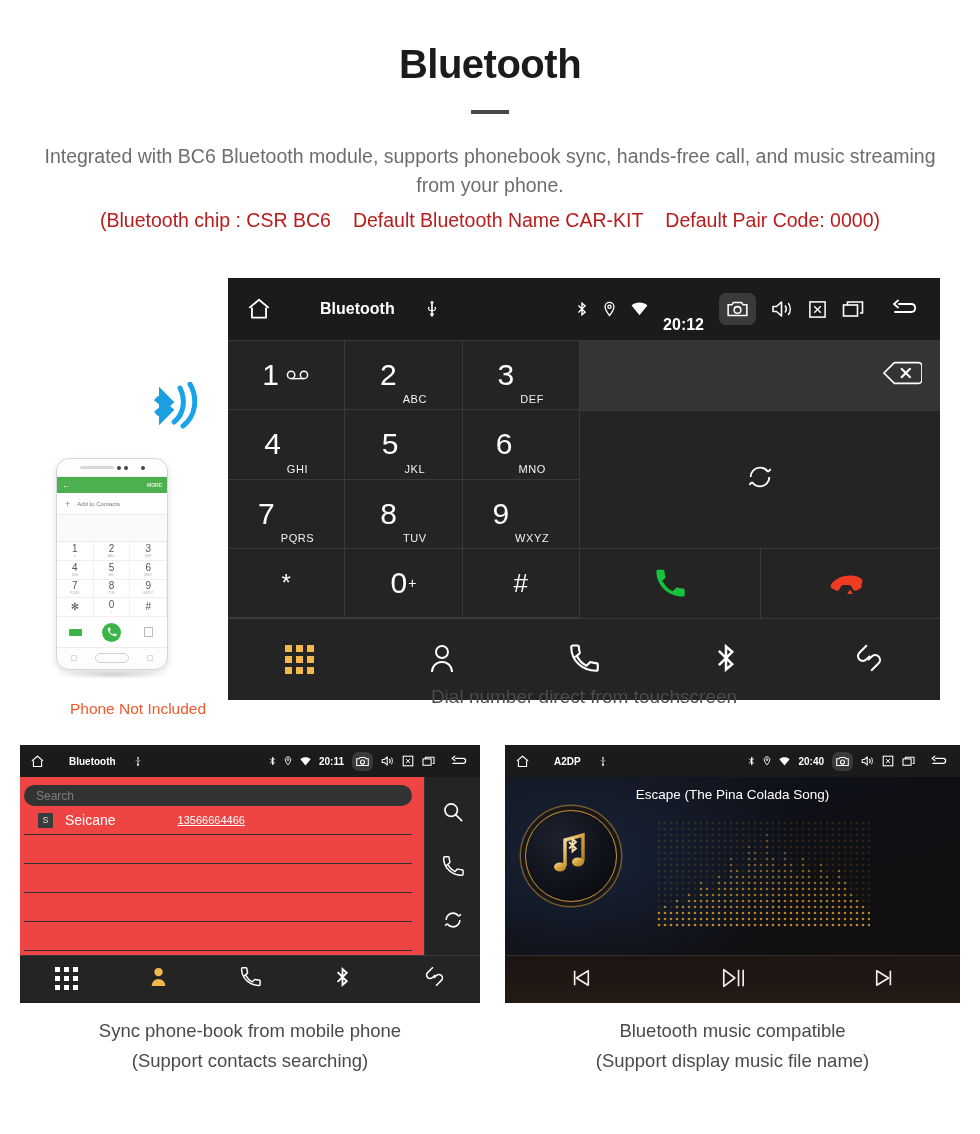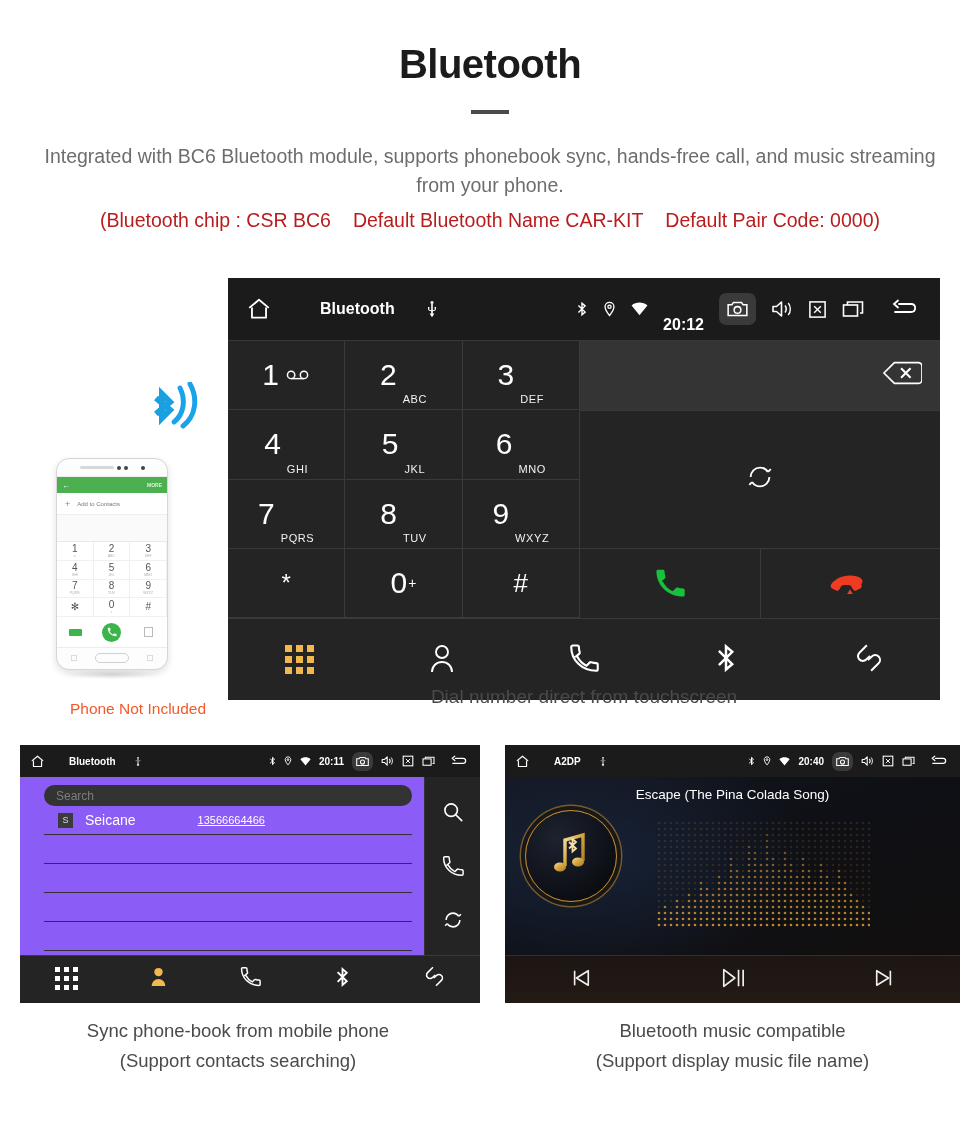--- a/index.html
+++ b/index.html
@@ -184,21 +184,21 @@
     background:#0d0d12;
   }
   .panel-left .statusbar, .panel-right .statusbar { height: 32px; padding: 0 10px; }
   .panel-left .sb-title, .panel-right .sb-title { font-size: 10px; margin-left: 24px; }
   .panel-left .usb, .panel-right .usb { margin-left: 18px; }
   .panel-left .sb-right > *, .panel-right .sb-right > * { margin-left: 8px; }
   .panel-left .sb-time, .panel-right .sb-time { font-size: 10px; }
 
   
   .pb-body { display:flex; height: 178px; }
-  .pb-list { flex:1; padding: 8px 12px 0 24px; background:#8b5cf6; }
+  .pb-list { flex:1; padding: 8px 12px 0 4px; background:#ef4444; }
   .pb-search {
     height: 21px; border-radius: 11px; background:#333;
     display:flex; align-items:center; padding-left:12px;
     color:#7d7d7d; font-size: 12px;
   }
   .pb-row {
     height: 29px; display:flex; align-items:center;
     border-bottom: 1px solid #323232;
   }
   .pb-row .badge {
@@ -240,21 +240,21 @@
     overflow:hidden;
   }
   .mu-ctrl {
     height: 48px; background: linear-gradient(180deg,#1c1512,#241a15);
     border-top:1px solid #3a2d25;
     display:flex; align-items:center;
   }
   .mu-ctrl > div { flex:1; display:flex; align-items:center; justify-content:center; }
 
   .cap-bl {
-    position:absolute; left: 8px; top: 1016px; width:460px;
+    position:absolute; left: 20px; top: 1016px; width:460px;
     text-align:center; font-size:18.5px; color:#4a4a4a; line-height: 30px;
   }
   .cap-br {
     position:absolute; left: 505px; top: 1016px; width:455px;
     text-align:center; font-size:18.5px; color:#4a4a4a; line-height: 30px;
   }
 </style>
 </head>
 <body>
 

